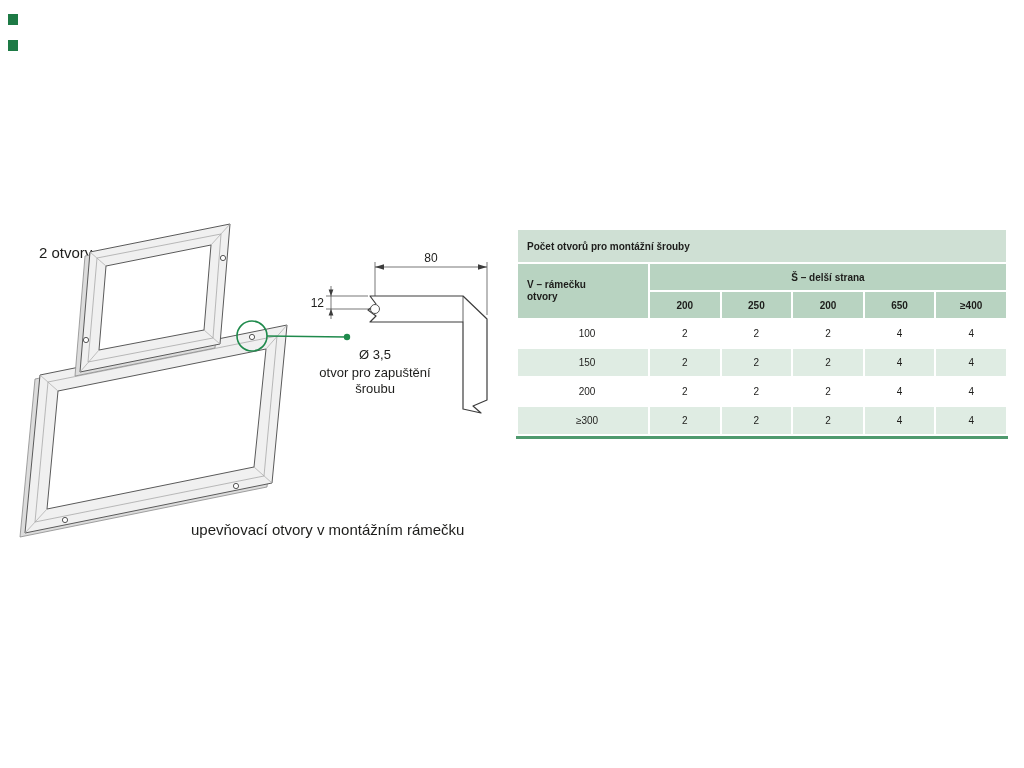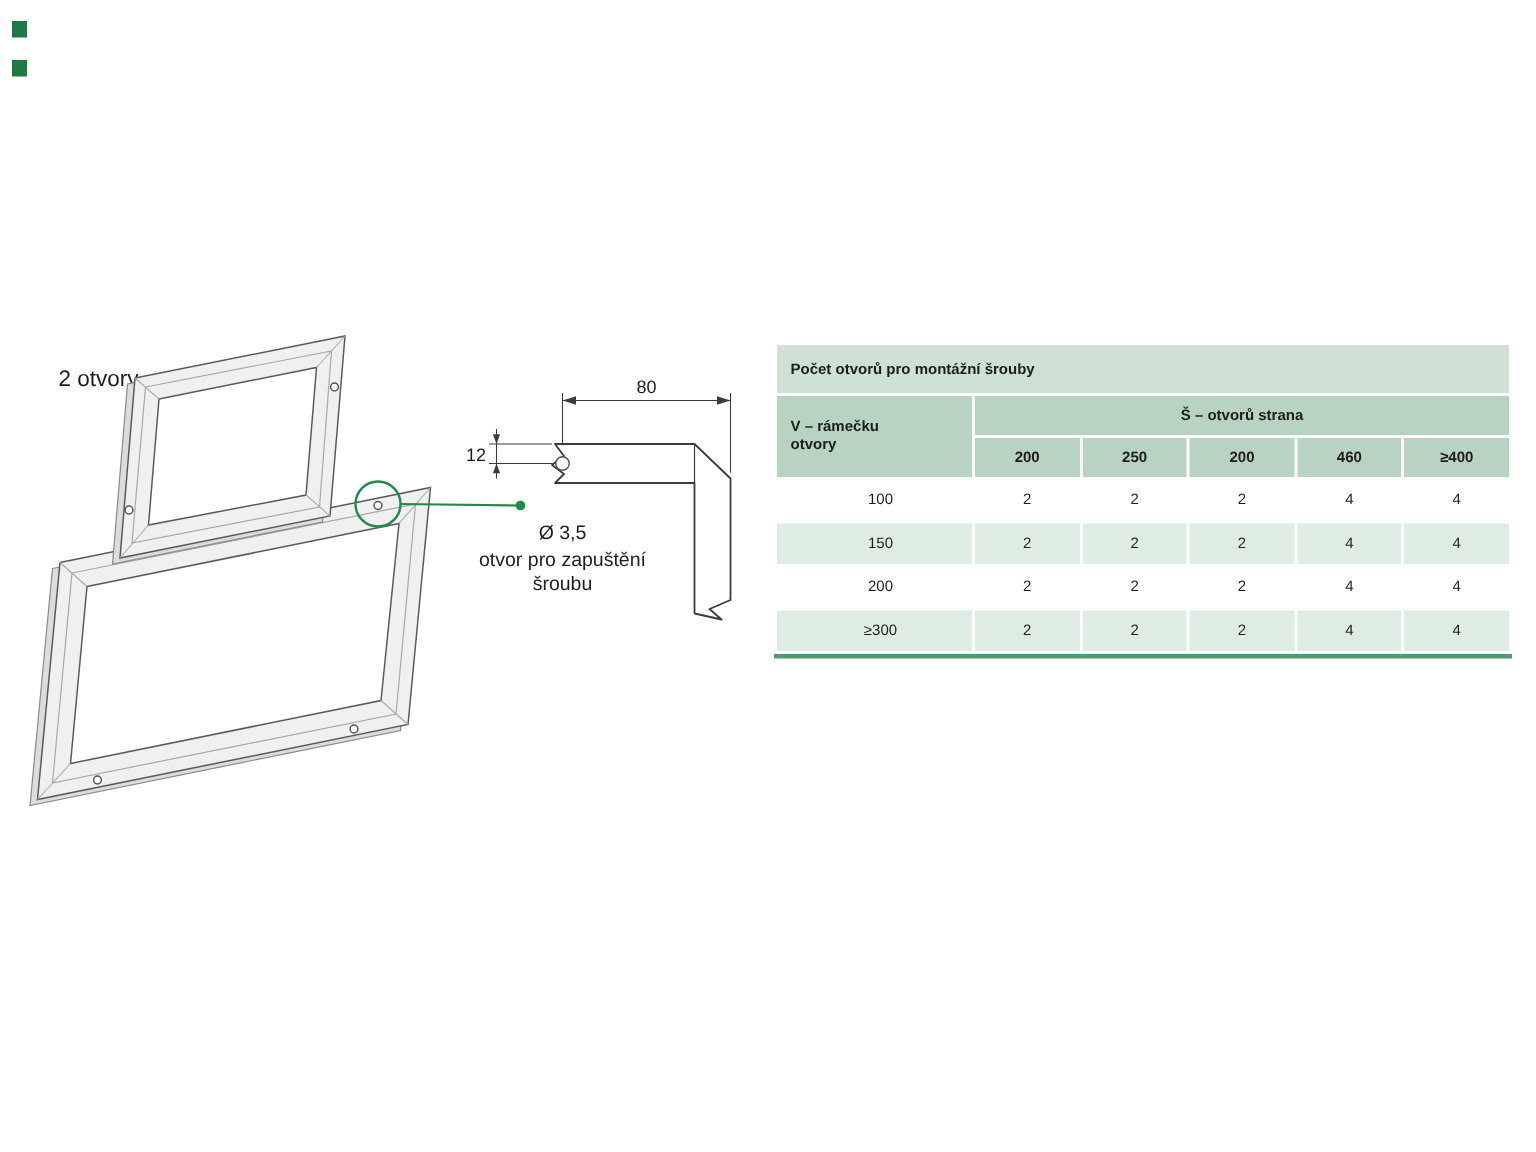--- a/index.html
+++ b/index.html
@@ -124,47 +124,48 @@
       <text class="dtext" x="324" y="307" text-anchor="end">12</text>
     </g>
 
     <g>
       <text class="ntext" x="375" y="359" text-anchor="middle">Ø 3,5</text>
       <text class="ntext" x="375" y="377" text-anchor="middle">otvor pro zapuštění</text>
       <text class="ntext" x="375" y="393" text-anchor="middle">šroubu</text>
     </g>
   </svg>
 
+  <div class="caption">upevňovací otvory v montážním rámečku</div>
 
   <div class="table-wrap">
     <table class="holes">
       <colgroup>
         <col style="width:130px">
         <col>
           <col>
           <col>
           <col>
           <col>
       </colgroup>
       <tbody>
         <tr>
           <th class="t-title" colspan="6">Počet otvorů pro montážní šrouby</th>
         </tr>
         <tr>
           <th class="t-vhead" rowspan="2">
             <div>V – rámečku</div>
             <div>otvory</div>
           </th>
-          <th class="t-shead" colspan="5">Š – otvorů strana</th>
+          <th class="t-shead" colspan="5">Š – delší strana</th>
         </tr>
         <tr>
           <th class="t-chead">200</th>
           <th class="t-chead">250</th>
           <th class="t-chead">200</th>
-          <th class="t-chead">460</th>
+          <th class="t-chead">650</th>
           <th class="t-chead">≥400</th>
         </tr>
         <tr>
           <td class="t-rlabel">100</td>
           <td class="t-val">2</td>
           <td class="t-val">2</td>
           <td class="t-val">2</td>
           <td class="t-val">4</td>
           <td class="t-val">4</td>
         </tr>

